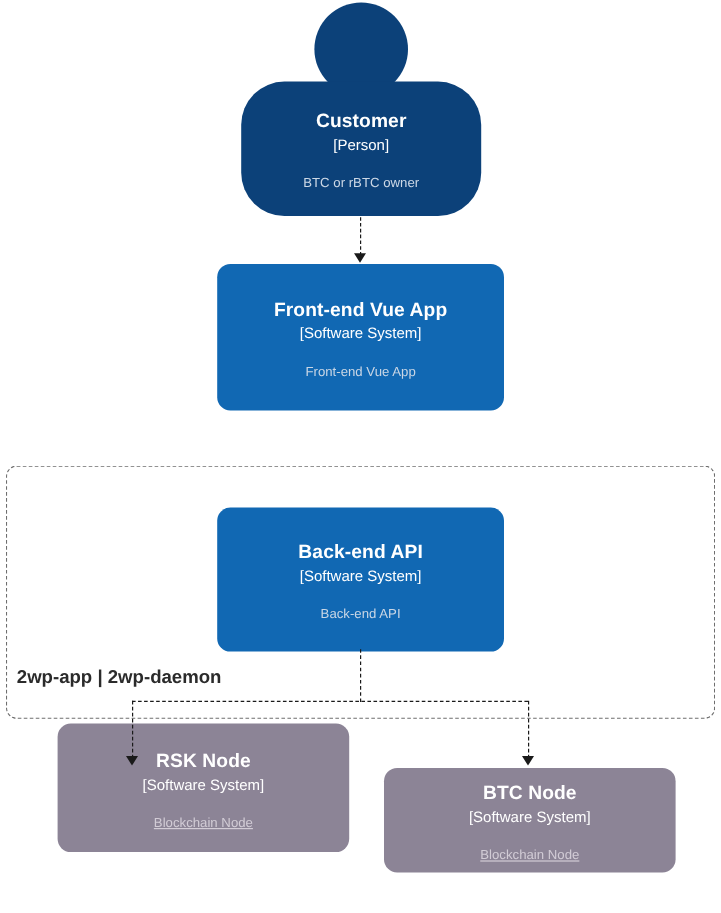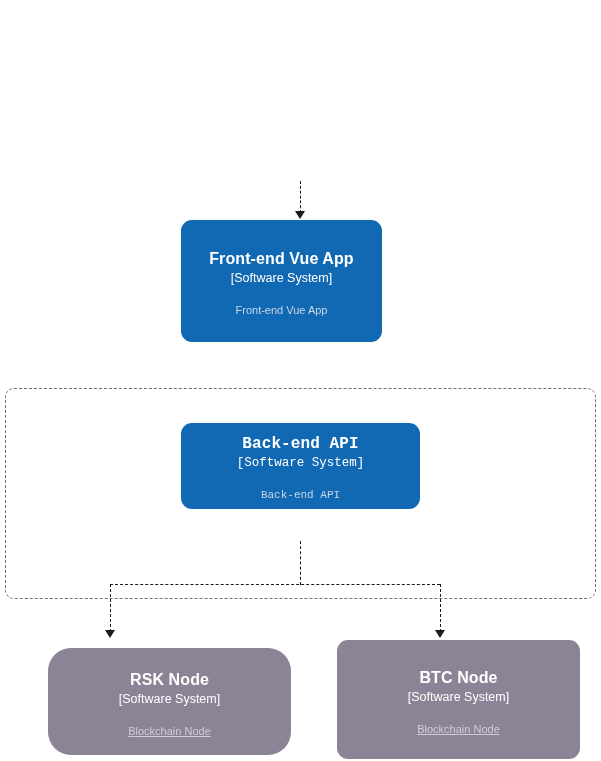--- a/index.html
+++ b/index.html
@@ -85,30 +85,30 @@
   
   .sysbox {
     border-radius: 11px;
     justify-content: center;
     padding-top: 4px;
   }
   .sysbox.blue  { background: #1168b3; }
   .sysbox.grey  { background: #8c8496; }
 
   #box-frontend {
-    left: 181px; top: 220px; width: 201px; height: 122px;
+    left: 181px; top: 220px; width: 239px; height: 122px;
   }
   #box-backend {
-    left: 181px; top: 423px; width: 239px; height: 86px; font-family: Liberation Mono, monospace;
+    left: 181px; top: 423px; width: 239px; height: 120px;
   }
   #box-rsk {
-    left: 48px; top: 648px; width: 243px; height: 107px; border-radius: 23px;
+    left: 48px; top: 603px; width: 243px; height: 107px;
   }
   #box-btc {
-    left: 337px; top: 640px; width: 243px; height: 119px;
+    left: 320px; top: 640px; width: 243px; height: 87px;
   }
 
   
   #boundary-2wp {
     position: absolute;
     left: 5px; top: 388px;
     width: 591px; height: 211px;
     border: 1.6px dashed #6e6e6e;
     border-radius: 9px;
     background: transparent;
@@ -162,32 +162,42 @@
   #conn-left-down    { left: 110px; top: 584px; height: 48px; }
   #arrow-left        { left: 105px; top: 630px; }
   #conn-right-down   { left: 440px; top: 584px; height: 48px; }
   #arrow-right       { left: 435px; top: 630px; }
 </style>
 </head>
 <body>
 
 <div id="canvas">
 
+  <div id="person-customer" class="node">
+    <div id="person-head"></div>
+    <div id="person-body"></div>
+    <div id="person-text">
+      <div class="n-title">Customer</div>
+      <div class="n-type">[Person]</div>
+      <div class="n-desc">BTC or rBTC owner</div>
+    </div>
+  </div>
 
   <div id="conn-cust-fe" class="conn vline"></div>
   <div id="arrow-cust-fe" class="arrowhead"></div>
 
   <div id="box-frontend" class="node sysbox blue">
     <div class="n-title">Front-end Vue App</div>
     <div class="n-type">[Software System]</div>
     <div class="n-desc">Front-end Vue App</div>
   </div>
 
   <div id="boundary-2wp"></div>
   <div id="boundary-label">
+    <div class="b-title">2wp-app | 2wp-daemon</div>
   </div>
 
   <div id="box-backend" class="node sysbox blue">
     <div class="n-title">Back-end API</div>
     <div class="n-type">[Software System]</div>
     <div class="n-desc">Back-end API</div>
   </div>
 
   <div id="conn-be-down" class="conn vline"></div>
   <div id="conn-split-h" class="conn hline"></div>

